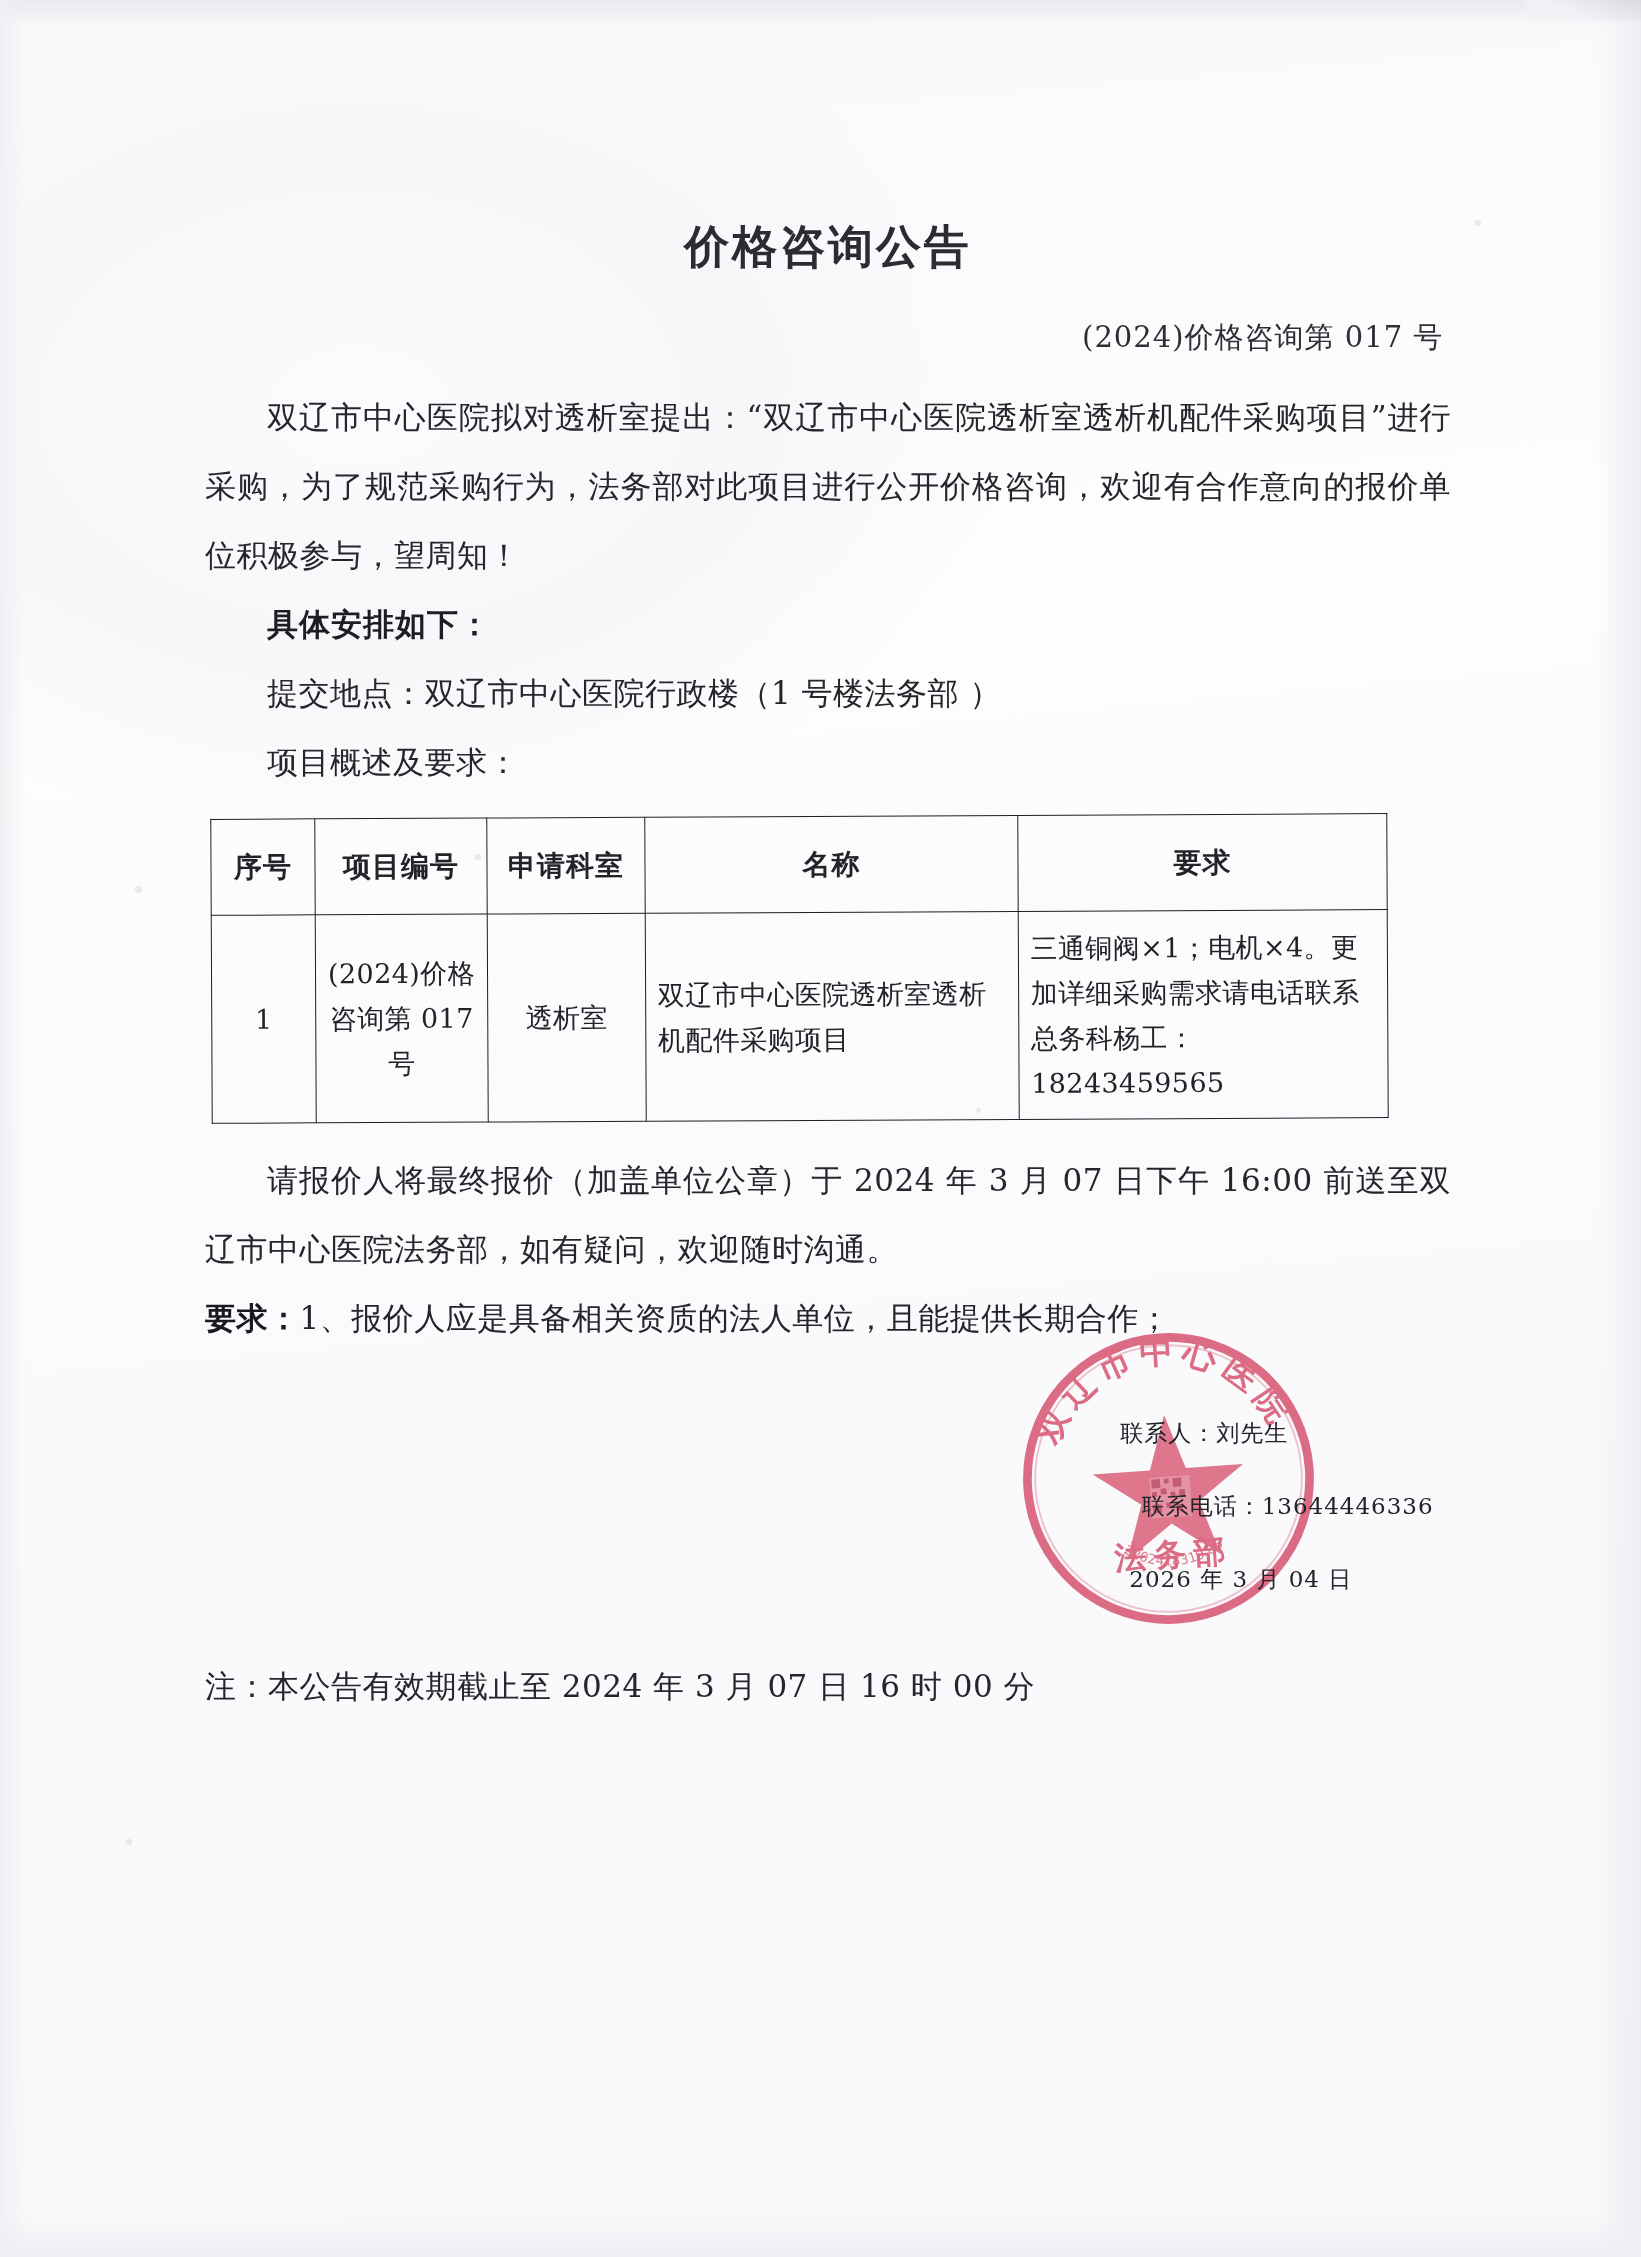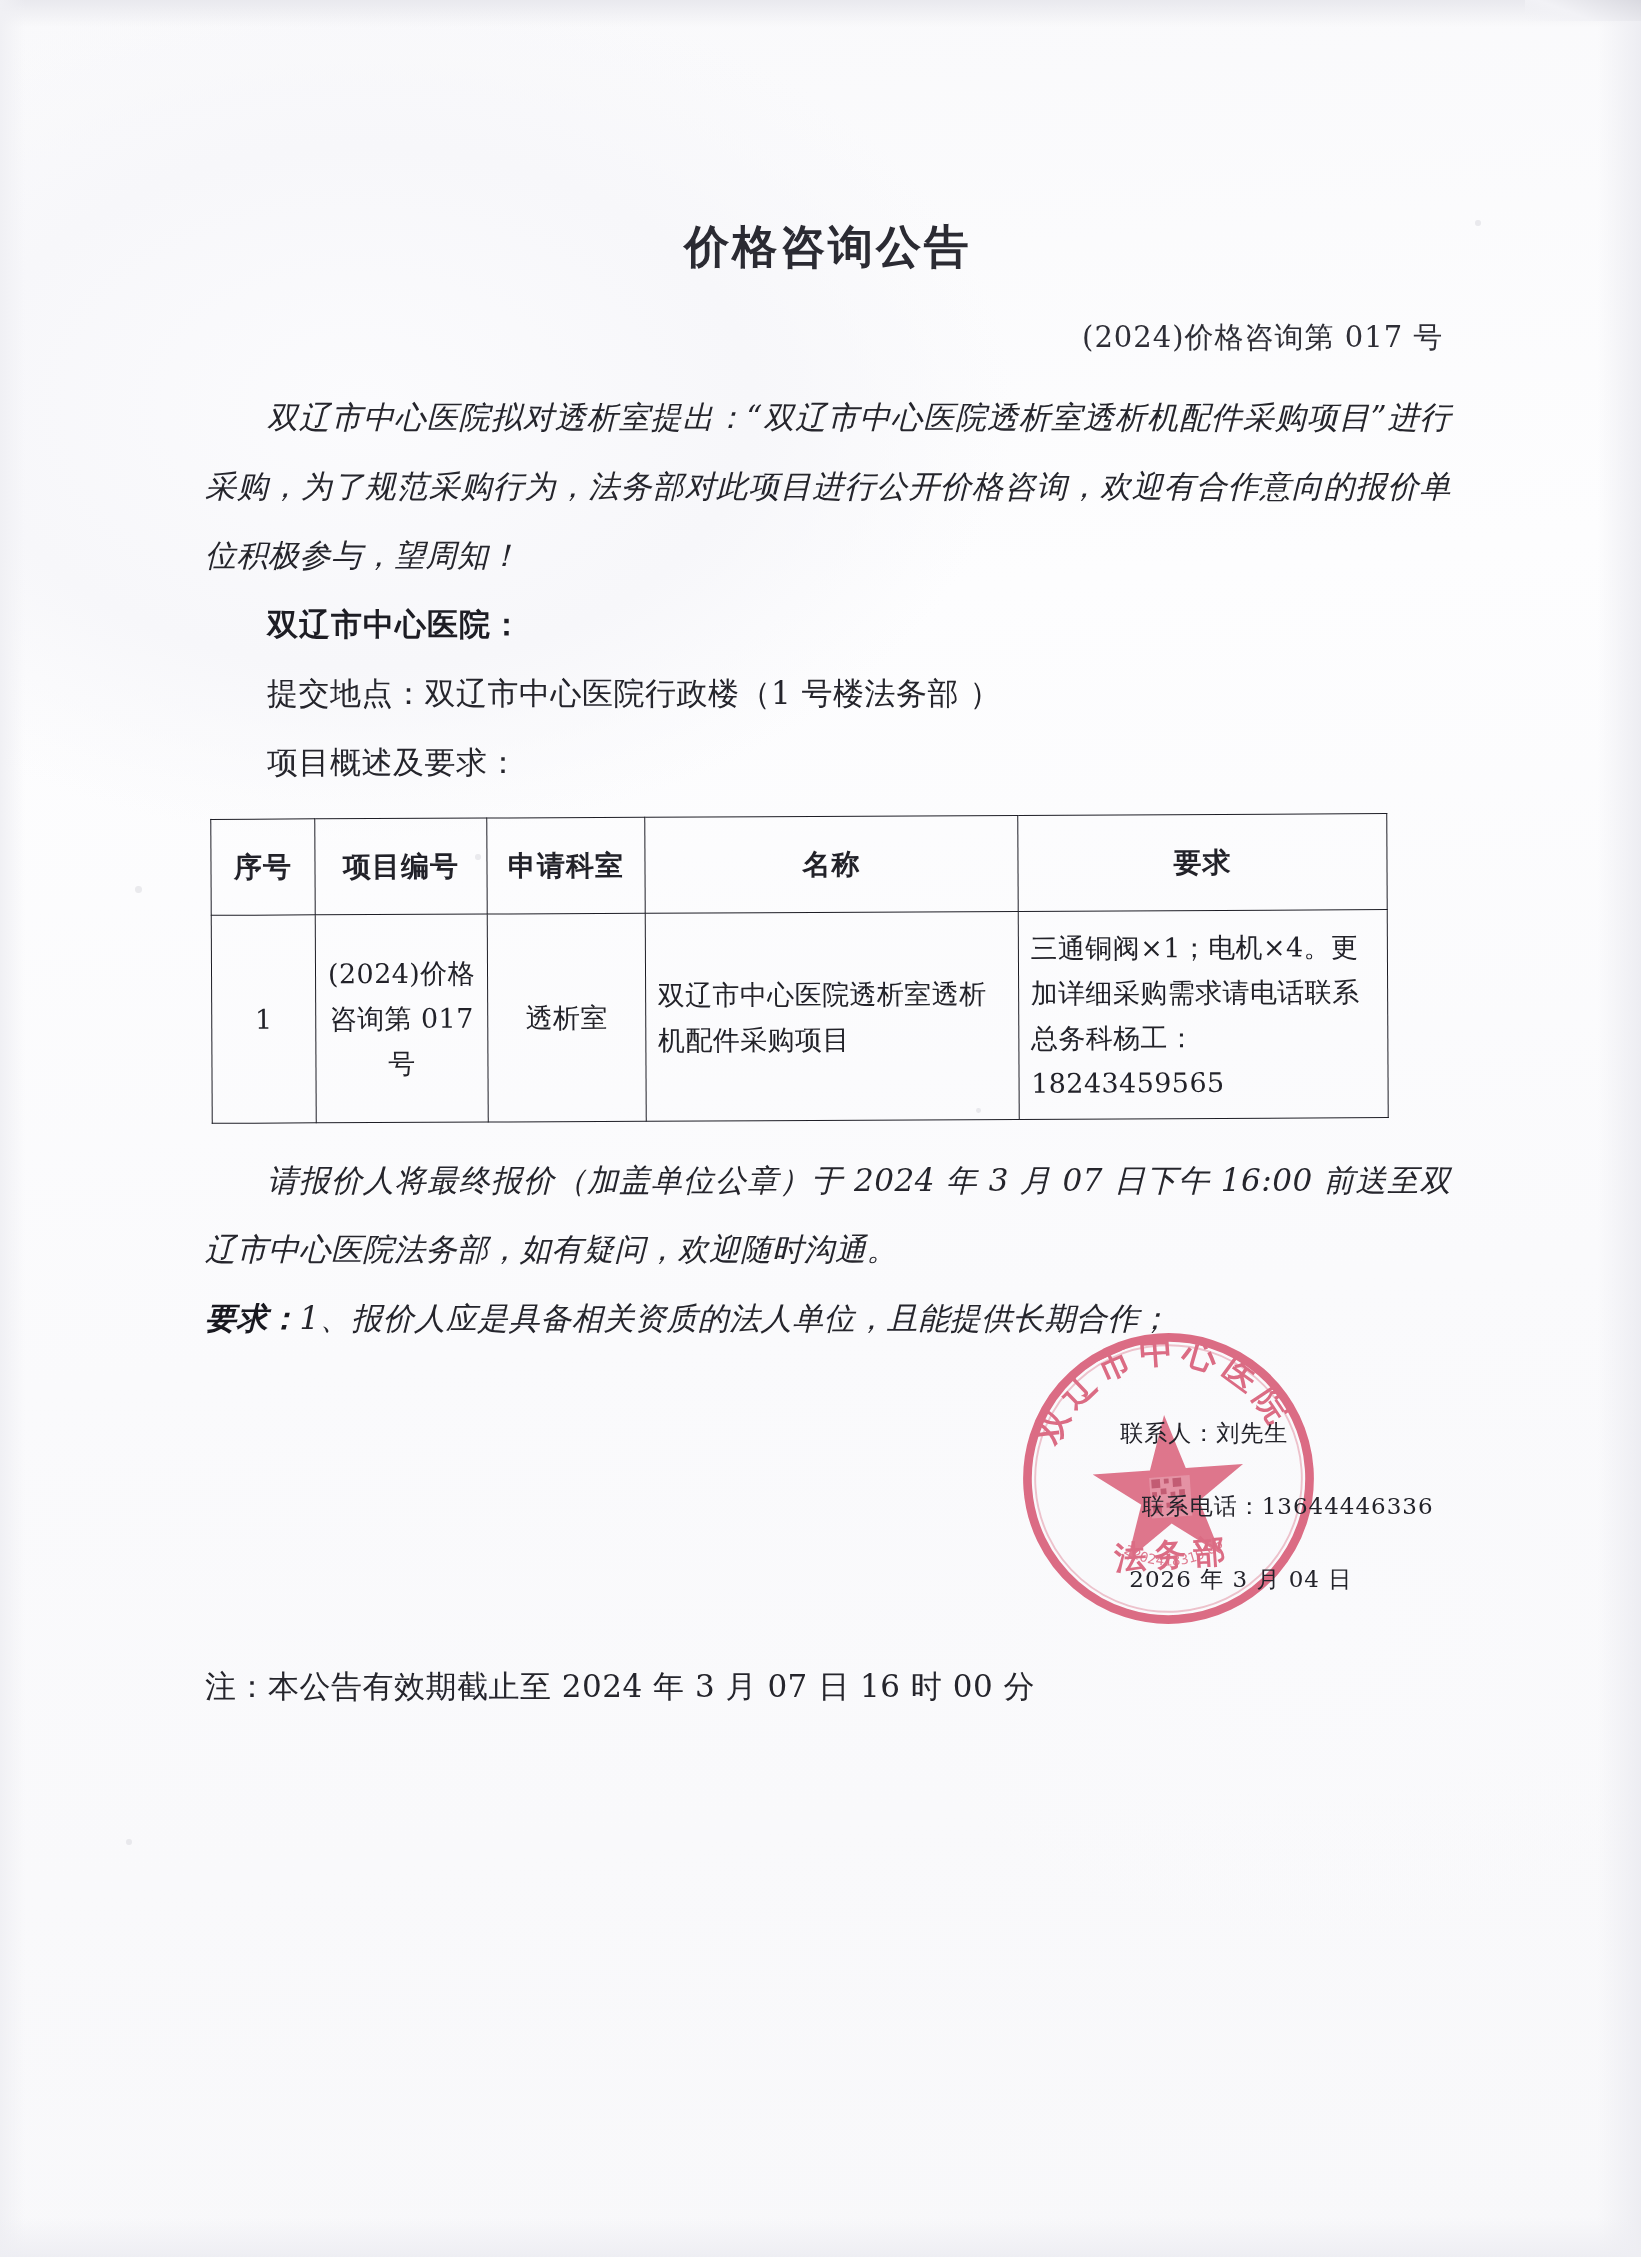--- a/index.html
+++ b/index.html
@@ -77,21 +77,20 @@
     letter-spacing: 1px;
   }
 
   .body-para {
     font-size: 31px;
     line-height: 69px;
     color: #25252c;
     text-align: justify;
     letter-spacing: 0.5px;
     margin: 0;
-    font-style: italic;
   }
   .para-intro {
     margin-top: 25px;
     text-indent: 62px;
   }
   .heading-line {
     font-size: 31px;
     line-height: 69px;
     color: #1d1d24;
     font-weight: bold;
@@ -230,21 +229,21 @@
   <div class="speck" style="left:976px;top:1108px;width:4.8px;height:4.8px;"></div>
 
   <div class="content">
 
     <h1 class="doc-title">价格咨询公告</h1>
 
     <div class="doc-number">(2024)价格咨询第 017 号</div>
 
     <p class="body-para para-intro">双辽市中心医院拟对透析室提出：“双辽市中心医院透析室透析机配件采购项目”进行采购，为了规范采购行为，法务部对此项目进行公开价格咨询，欢迎有合作意向的报价单位积极参与，望周知！</p>
 
-    <p class="heading-line">双辽市中心医院：</p>
+    <p class="heading-line">具体安排如下：</p>
 
     <p class="label-line">提交地点：双辽市中心医院行政楼（1 号楼法务部 ）</p>
 
     <p class="label-line">项目概述及要求：</p>
 
     <div class="tbl-wrap">
       <table class="spec">
         <colgroup>
           <col class="col-seq">
             <col class="col-code">

